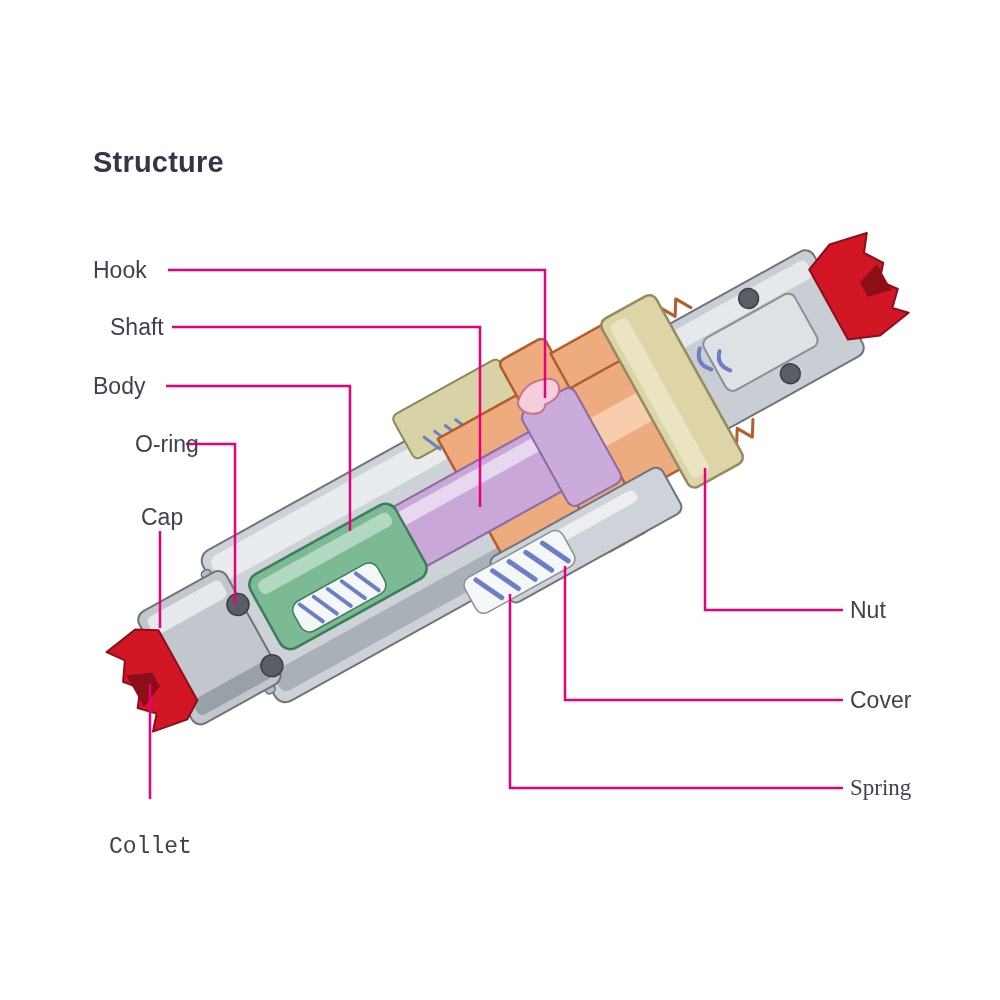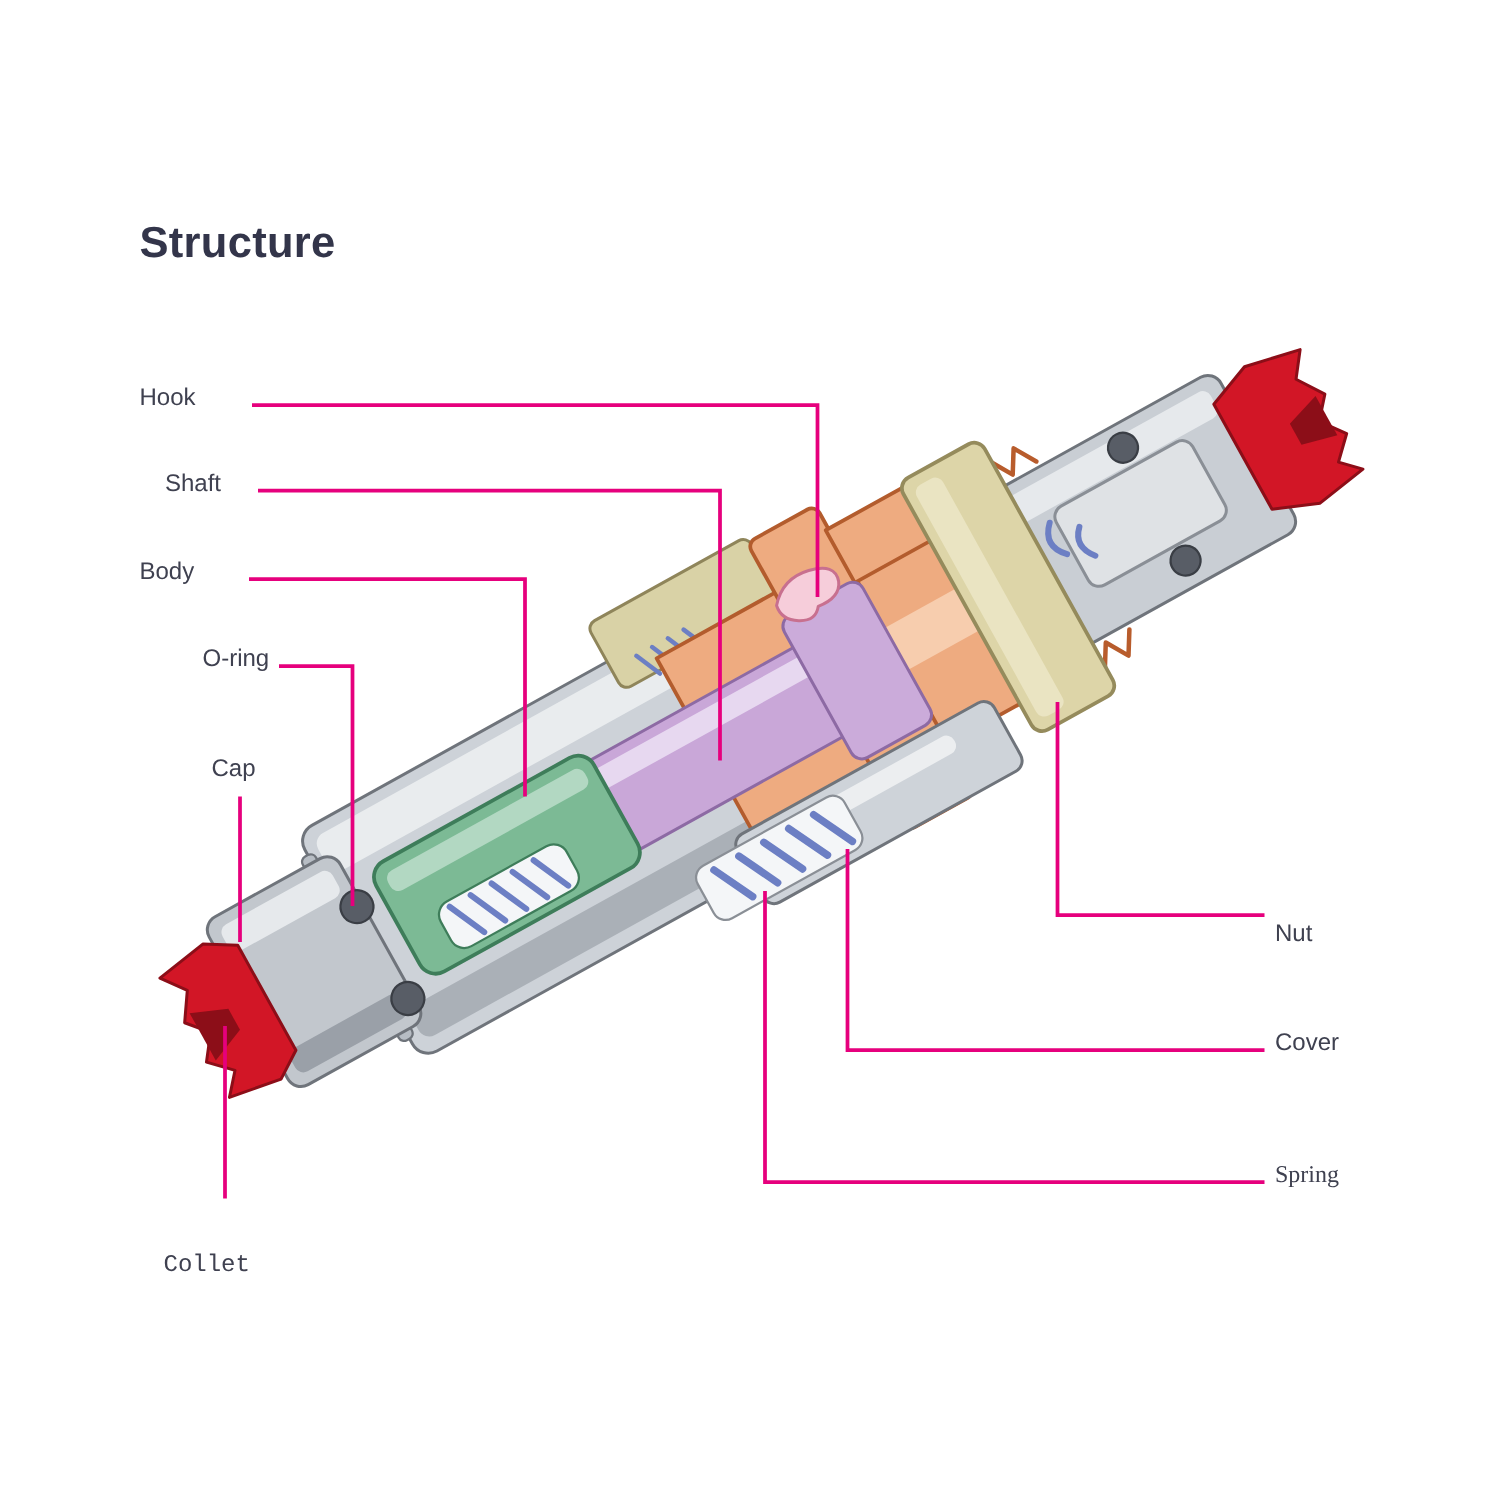--- a/index.html
+++ b/index.html
@@ -19,32 +19,32 @@
     position: absolute;
     left: 93px;
     top: 146px;
     font-size: 29px;
     font-weight: 700;
     color: #33354a;
     letter-spacing: 0.2px;
   }
   .part-label {
     position: absolute;
-    font-size: 16px;
+    font-size: 23px;
     font-weight: 400;
     color: #3f4150;
     white-space: nowrap;
   }
   .lbl-hook   { left: 93px;  top: 257px; }
   .lbl-shaft  { left: 110px;  top: 314px; }
   .lbl-body   { left: 93px;  top: 373px; }
   .lbl-oring  { left: 93px;  top: 431px; margin-left: 42px; }
   .lbl-cap    { left: 141px; top: 504px; }
   .lbl-collet { left: 109px; top: 834px; font-family: Liberation Mono, monospace; }
-  .lbl-nut    { left: 850px; top: 597px; margin-top: 17px; }
+  .lbl-nut    { left: 850px; top: 597px; }
   .lbl-cover  { left: 850px; top: 687px; }
   .lbl-spring { left: 850px; top: 775px; font-family: Liberation Serif, serif; }
   svg.diagram {
     position: absolute;
     left: 0;
     top: 0;
   }
 </style>
 </head>
 <body>

